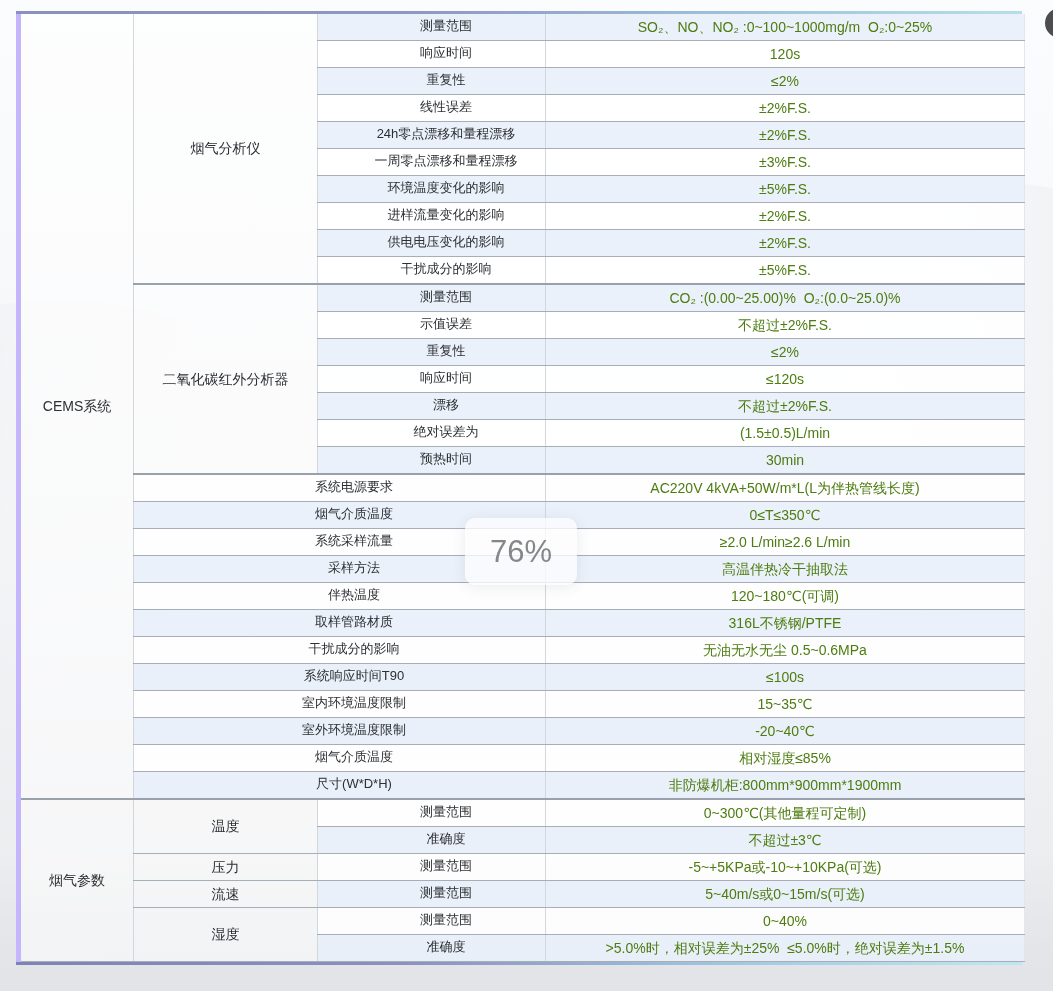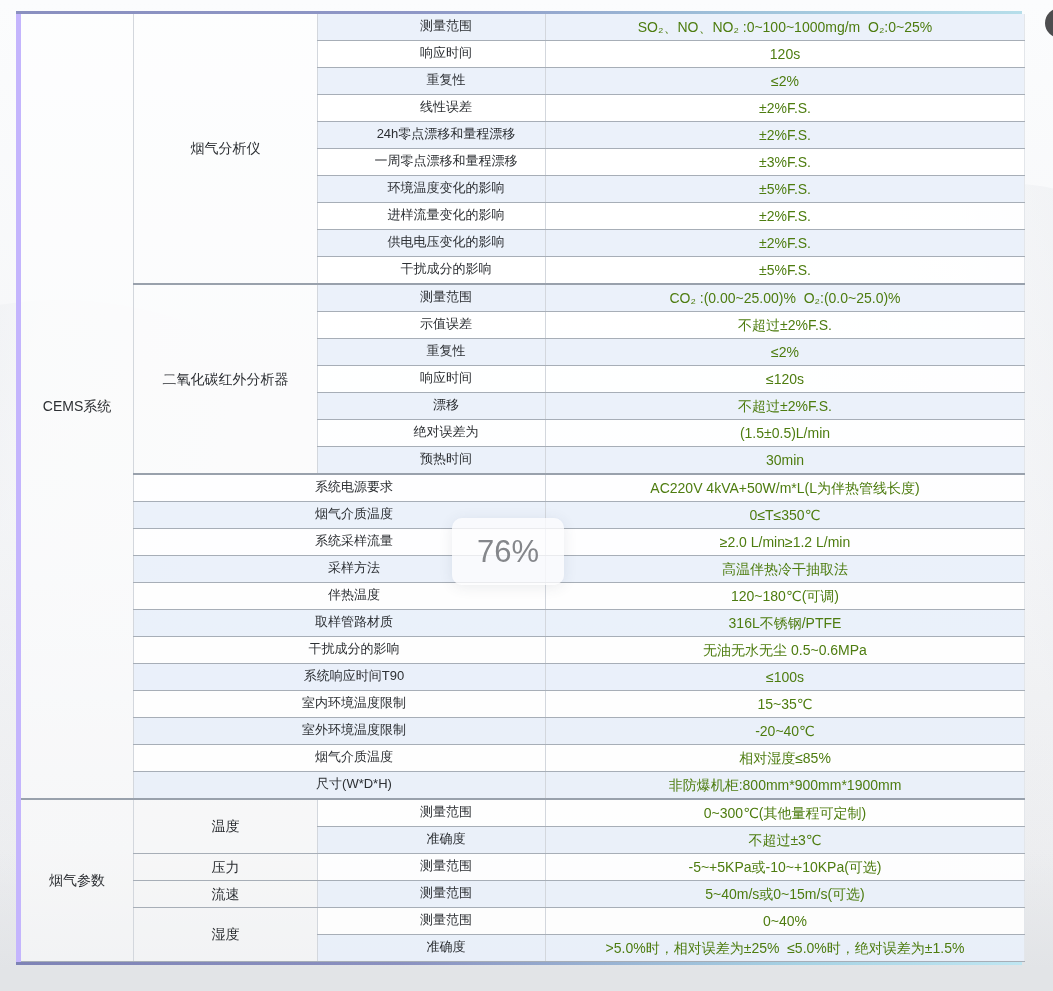--- a/index.html
+++ b/index.html
@@ -56,21 +56,21 @@
   }
   td.g1 { border-left: 5px solid #c4b5fd; }
   td:last-child { border-right: 1px solid #e3e6ea; }
   tr.sb td { border-top: 2px solid #99a1ac; }
   td.g1, td.g2 { background: rgba(255,255,255,0.55); font-size: 14px; }
   tr.odd td.param, tr.odd td.value { background: rgba(233,240,250,0.93); }
   tr.even td.param, tr.even td.value { background: rgba(255,255,255,0.9); }
   td.value { white-space: pre-wrap; font-size: 14px; color: #4d7c0f; }
   td.param { color: #2c2f33; padding-left: 33px; }
   .zoom-badge {
-    position: absolute; left: 452px; top: 518px;
+    position: absolute; left: 465px; top: 518px;
     width: 112px; height: 67px;
     background: rgba(252,253,254,0.78);
     border-radius: 10px;
     box-shadow: 0 2px 14px rgba(60,70,90,0.10);
     display: flex; align-items: center; justify-content: center;
     font-size: 31px; color: #85878b;
     z-index: 5;
   }
   .floating-circle {
     position: absolute; left: 1045px; top: 8px;
@@ -170,21 +170,21 @@
       <tr class="even sb">
         <td class="param wide" colspan="2">系统电源要求</td>
         <td class="value">AC220V 4kVA+50W/m*L(L为伴热管线长度)</td>
       </tr>
       <tr class="odd">
         <td class="param wide" colspan="2">烟气介质温度</td>
         <td class="value">0≤T≤350℃</td>
       </tr>
       <tr class="even">
         <td class="param wide" colspan="2">系统采样流量</td>
-        <td class="value">≥2.0 L/min≥1.2 L/min</td>
+        <td class="value">≥2.0 L/min≥2.6 L/min</td>
       </tr>
       <tr class="odd">
         <td class="param wide" colspan="2">采样方法</td>
         <td class="value">高温伴热冷干抽取法</td>
       </tr>
       <tr class="even">
         <td class="param wide" colspan="2">伴热温度</td>
         <td class="value">120~180℃(可调)</td>
       </tr>
       <tr class="odd">

